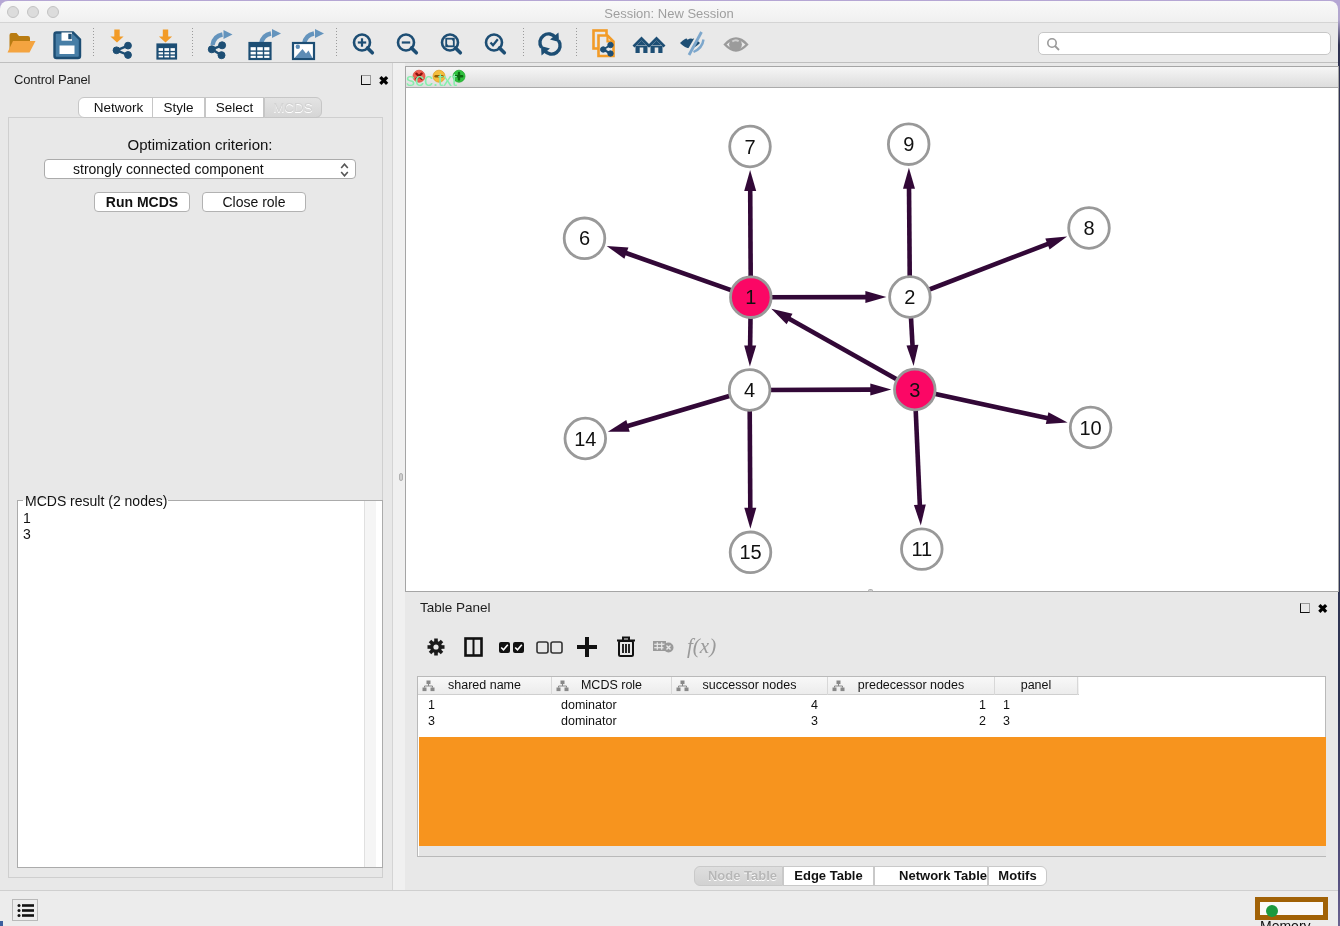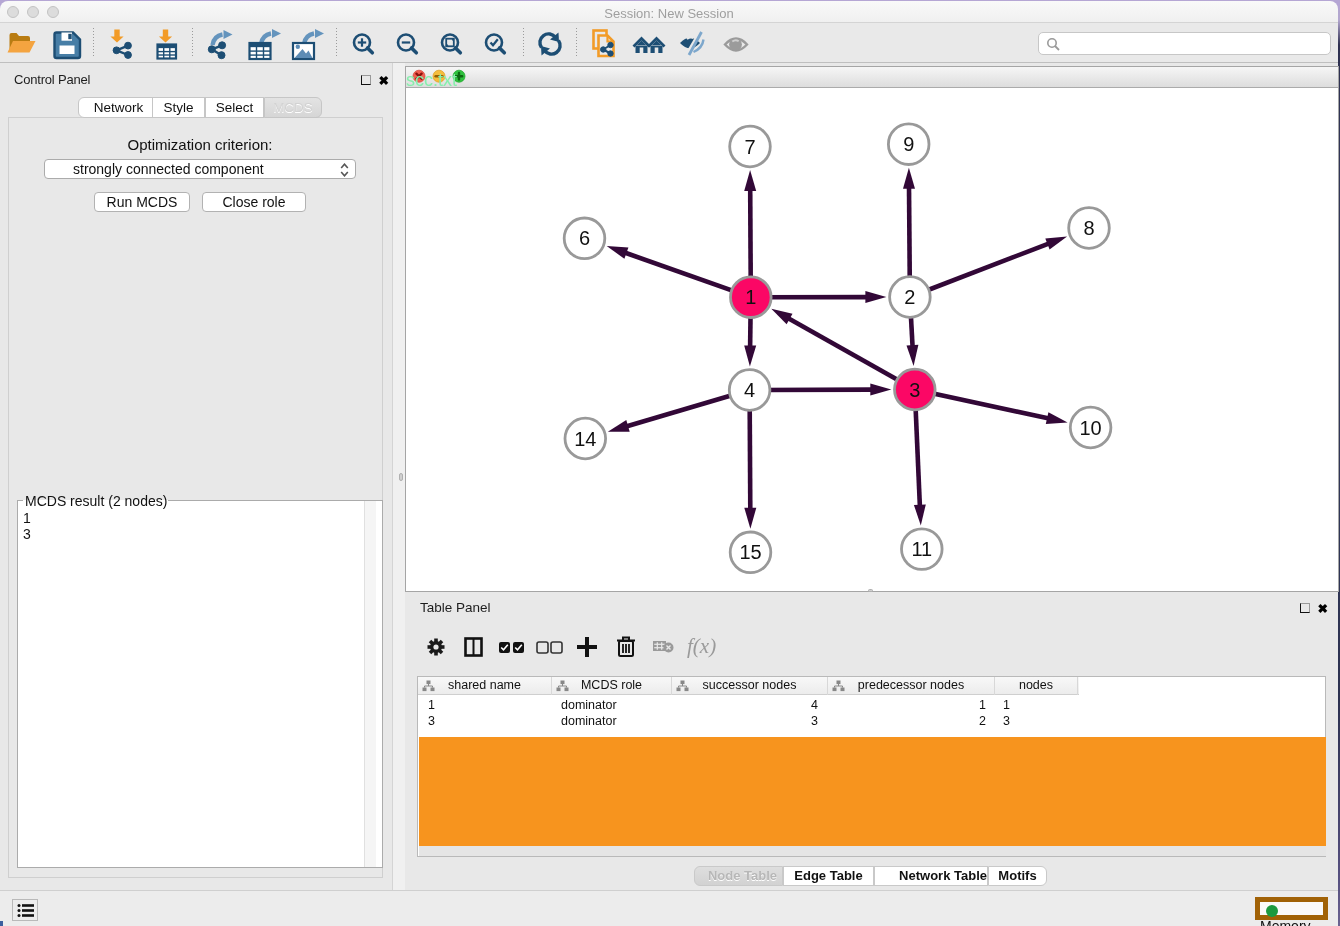--- a/index.html
+++ b/index.html
@@ -176,21 +176,21 @@
 <div class="abs" id="cp-inner"></div>
 <div class="tab" style="left:78px; width:81px; border-radius:6px 0 0 6px;">Network</div>
 <div class="tab" style="left:152px; width:53px;">Style</div>
 <div class="tab" style="left:205px; width:59px;">Select</div>
 <div class="tab" style="left:264px; width:58px; background:linear-gradient(#e3e3e3,#d6d6d6); color:#d2d2d2; text-shadow:0 1px 0 #fff; border-radius:0 6px 6px 0;">MCDS</div>
 <div class="abs" id="opt-label">Optimization criterion:</div>
 <div class="abs" id="combo">strongly connected component <svg class="abs" style="right:6px; top:3px;" width="9" height="14" viewBox="0 0 9 14">
       <path d="M1.2 5 L4.5 1.2 L7.8 5" fill="none" stroke="#555" stroke-width="1.6"></path>
       <path d="M1.2 9 L4.5 12.8 L7.8 9" fill="none" stroke="#555" stroke-width="1.6"></path>
     </svg></div>
-<div class="btn" style="left:94px; width:96px;">Run MCDS</div>
+<div class="btn" style="left:94px; width:96px;font-weight:bold;">Run MCDS</div>
 <div class="btn" style="left:202px; width:104px;">Close role</div>
 <div class="abs" id="fieldset"></div>
 <div class="abs" id="fs-label-mask"></div>
 <div class="abs" id="fs-label">MCDS result (2 nodes)</div>
 <div class="abs" id="fs-text">1<br>3</div>
 <div class="abs" id="fs-scroll"></div>
 
 <div class="abs" id="gutter"></div>
 <div class="dimple" style="left:399px; top:473px; width:4px; height:8px;"></div>
 
@@ -312,21 +312,21 @@
   </svg>
 <div class="abs" style="left:687px; top:634px; font-family:Liberation Serif, serif; font-style:italic; font-size:21px; color:#9a9a9a;">f(x)</div>
 <div class="abs" id="tbl-viewport">
   <div class="abs" id="orange"></div>
   <div class="abs" id="graybar"></div>
   <div class="abs" id="tbl-header">
     <div class="hcol" style="left:0px; width:134px;">shared name</div>
     <div class="hcol" style="left:134px; width:120px;">MCDS role</div>
     <div class="hcol" style="left:254px; width:156px;">successor nodes</div>
     <div class="hcol" style="left:410px; width:167px;">predecessor nodes</div>
-    <div class="hcol" style="left:577px; width:83px;">nodes</div>
+    <div class="hcol" style="left:577px; width:83px;">panel</div>
     <div class="hicon" style="left:4px;">
         <svg width="13" height="12" viewBox="0 0 13 12">
           <rect x="4.5" y="0.5" width="4" height="3.6" fill="#888"></rect>
           <rect x="0.5" y="7.5" width="4" height="3.6" fill="#888"></rect>
           <rect x="8.5" y="7.5" width="4" height="3.6" fill="#888"></rect>
           <path d="M6.5 4 L6.5 6 M2.5 7.5 L2.5 6 L10.5 6 L10.5 7.5" fill="none" stroke="#888" stroke-width="1"></path>
         </svg>
       </div>
     <div class="hicon" style="left:138px;">
         <svg width="13" height="12" viewBox="0 0 13 12">

